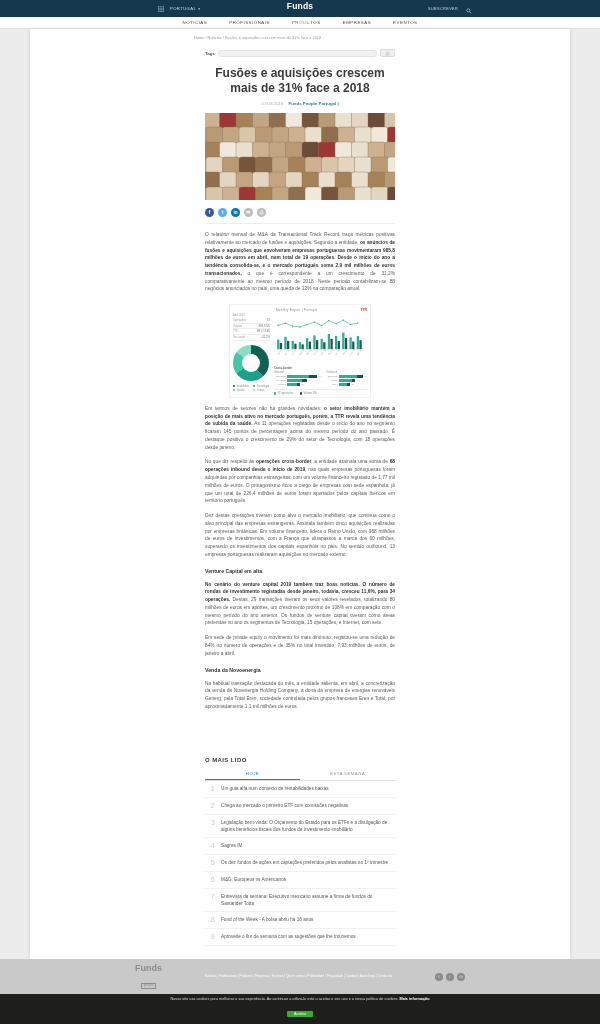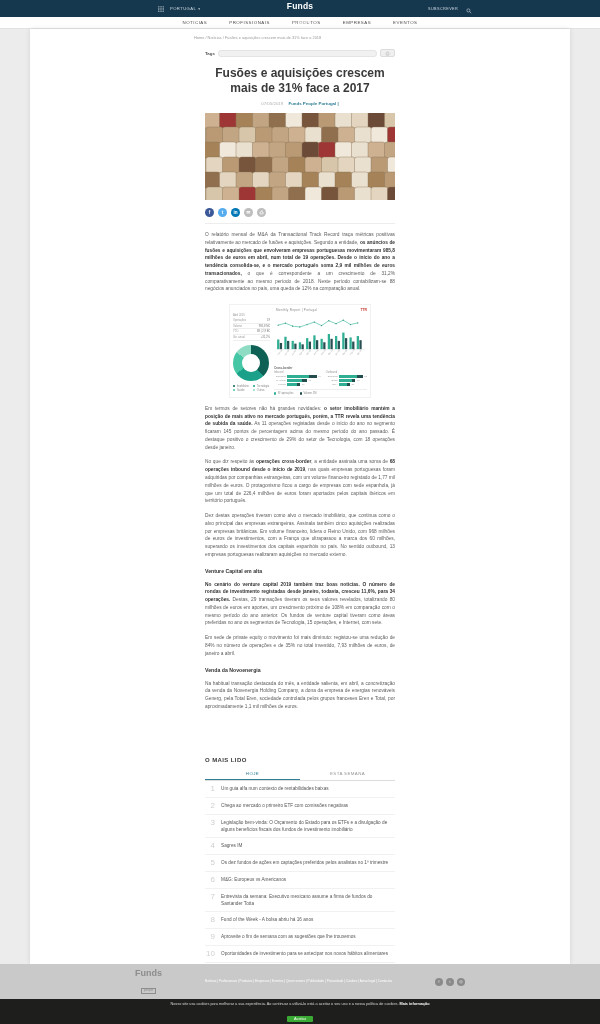--- a/index.html
+++ b/index.html
@@ -151,21 +151,21 @@
 
   <div class="card">
     <div class="bc">Home / Notícias / Fusões e aquisições crescem mais de 31% face a 2018</div>
 
     <div class="tags-row">
       <span class="tags-label">Tags</span>
       <span class="tags-pill"></span>
       <span class="print-btn">⎙</span>
     </div>
 
-    <h1 class="title">Fusões e aquisições crescem mais de 31% face a 2017</h1>
+    <h1 class="title">Fusões e aquisições crescem mais de 31% face a 2018</h1>
 
     <div class="meta">
       <span class="date">07/05/2019</span>
       <span class="author">Funds People Portugal |</span>
     </div>
 
     <div class="hero" id="hero">
         <svg viewBox="0 0 190 87" width="190" height="87">
           <rect width="190" height="87" fill="#b5a184"></rect>
           <rect x="-2" y="-1" width="17" height="16" rx="2.5" fill="#cdb191" stroke="#8a7458" stroke-width="0.4"></rect>
@@ -547,24 +547,20 @@
             <span class="mr-txt">Entrevista da semana: Executivo mexicano assume a firma de fundos do Santander Totta</span>
           </div>
           <div class="mr-item">
             <span class="mr-num">8</span>
             <span class="mr-txt">Fund of the Week - A bolsa abriu há 16 anos</span>
           </div>
           <div class="mr-item">
             <span class="mr-num">9</span>
             <span class="mr-txt">Aproveite o fim de semana com as sugestões que lhe trouxemos</span>
           </div>
-          <div class="mr-item">
-            <span class="mr-num">10</span>
-            <span class="mr-txt">Oportunidades de investimento para se antecipar nos novos hábitos alimentares</span>
-          </div>
         </div>
     </div>
 
   </div>
 
   <div class="footer">
     <div class="f-inner">
       <div class="f-logo">
         <div class="l1">Funds</div>
         <div class="l2">people</div>

